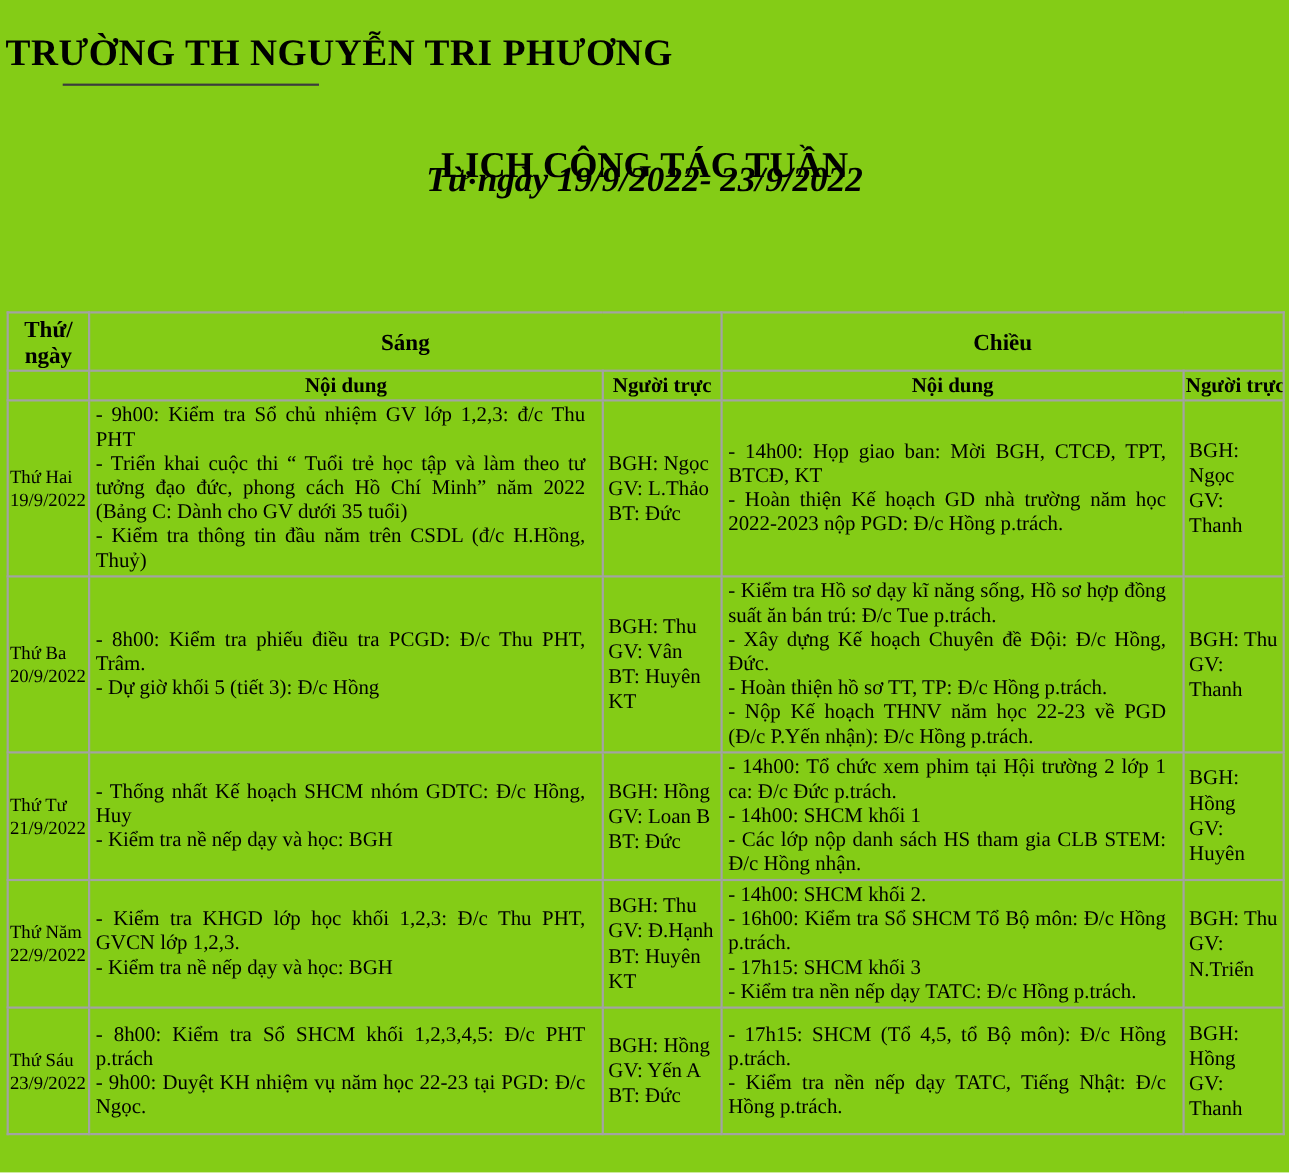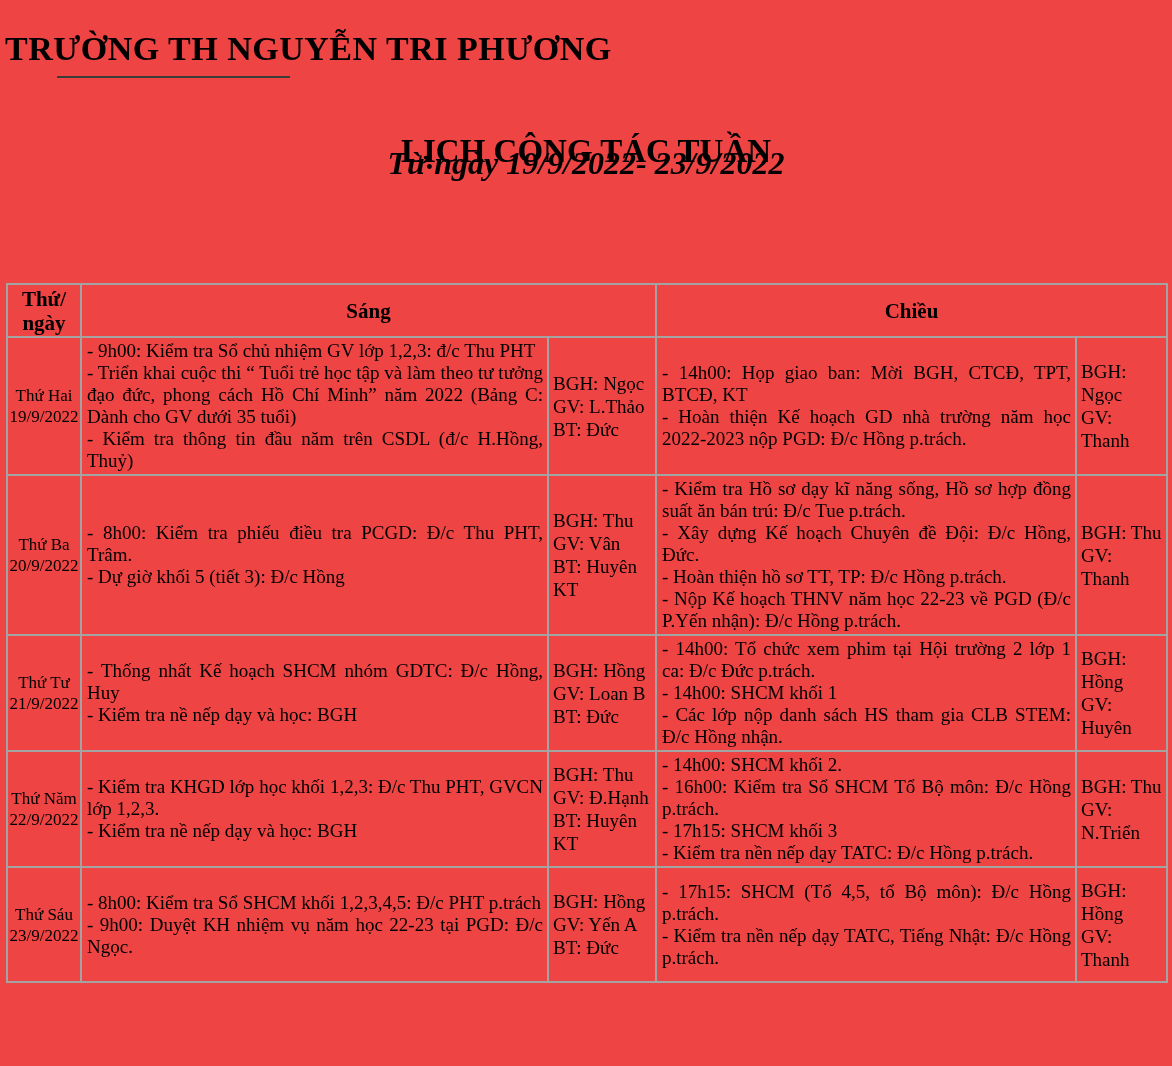--- a/index.html
+++ b/index.html
@@ -1,21 +1,21 @@
 <!DOCTYPE html>
 <html><head>
 <meta charset="utf-8">
 <style>
   * { margin: 0; padding: 0; box-sizing: border-box; }
   html, body { background: #fff; }
   .page {
     position: relative;
     width: 1172px;
     height: 1066px;
-    background: #ef4444;
+    background: #84cc16;
     font-family: "Liberation Serif", serif;
     color: #000;
     overflow: hidden;
   }
   .school-name {
     position: absolute;
     left: 5px;
     top: 30px;
     font-size: 34px;
     font-weight: bold;
@@ -63,22 +63,22 @@
     vertical-align: middle;
     overflow: hidden;
   }
   tr.h1 td { height: 53px; text-align: center; font-weight: bold; font-size: 21px; line-height: 24px; }
   tr.h2 td { height: 27px; text-align: center; font-weight: bold; font-size: 19px; line-height: 21px; padding: 0 1px; white-space: nowrap; }
   tr.r0 { height: 135px; }
   tr.r1 { height: 155px; }
   tr.r2 { height: 115px; }
   tr.r3 { height: 115px; }
   tr.r4 { height: 115px; }
-  td.day { text-align: center; font-size: 17px; line-height: 21px; padding: 0 1px; margin-top: 27px; }
-  td.content { font-size: 19px; line-height: 22px; text-align: justify; padding: 2px 4px 2px 5px; }
+  td.day { font-size: 17px; line-height: 21px; padding: 0 1px; margin-top: 27px; }
+  td.content { font-size: 19px; line-height: 22px; text-align: justify; padding: 2px 15px 2px 5px; }
   td.duty { font-size: 19px; line-height: 23px; padding: 2px 2px 2px 4px; }
   .day-hdr-line { line-height: 24px; }
 </style>
 </head>
 <body>
 
 <div class="page">
 
   <div class="school-name">TRƯỜNG TH NGUYỄN TRI PHƯƠNG</div>
   <div class="school-underline"></div>
@@ -95,20 +95,27 @@
     </colgroup>
     <thead>
       <tr class="h1">
         <td>
           <div class="day-hdr-line">Thứ/</div>
           <div class="day-hdr-line">ngày</div>
         </td>
         <td colspan="2">Sáng</td>
         <td colspan="2">Chiều</td>
       </tr>
+      <tr class="h2">
+        <td></td>
+        <td>Nội dung</td>
+        <td>Người trực</td>
+        <td>Nội dung</td>
+        <td>Người trực</td>
+      </tr>
     </thead>
     <tbody>
         <tr class="r0">
     <td class="day">
       <div class="day-line">Thứ Hai</div>
       <div class="day-line">19/9/2022</div>
     </td>
     <td class="content m-content">
             <div class="item">- 9h00: Kiểm tra Sổ chủ nhiệm GV lớp 1,2,3: đ/c Thu PHT</div>
             <div class="item">- Triển khai cuộc thi “ Tuổi trẻ học tập và làm theo tư tưởng đạo đức, phong cách Hồ Chí Minh” năm 2022 (Bảng C: Dành cho GV dưới 35 tuổi)</div>

